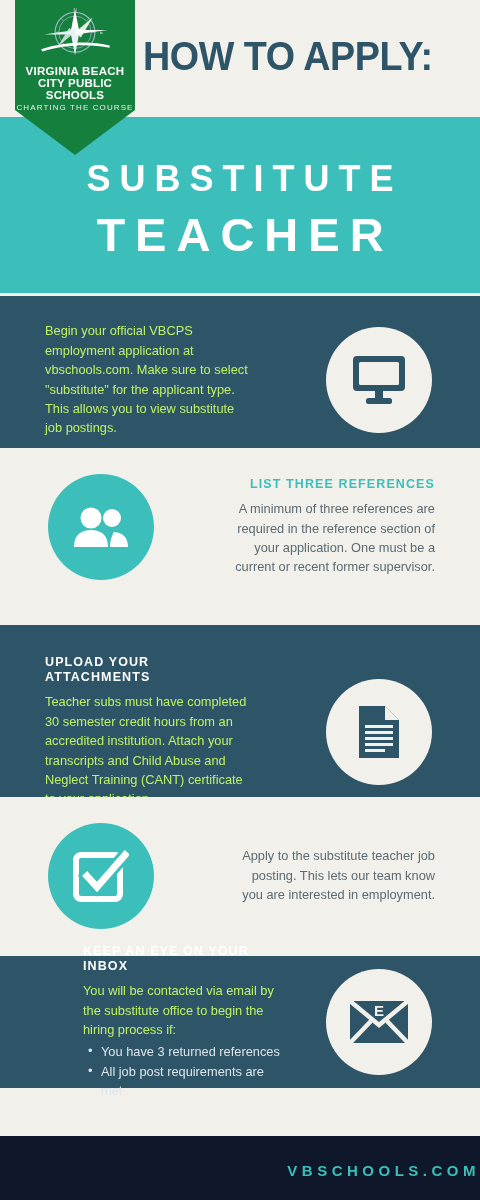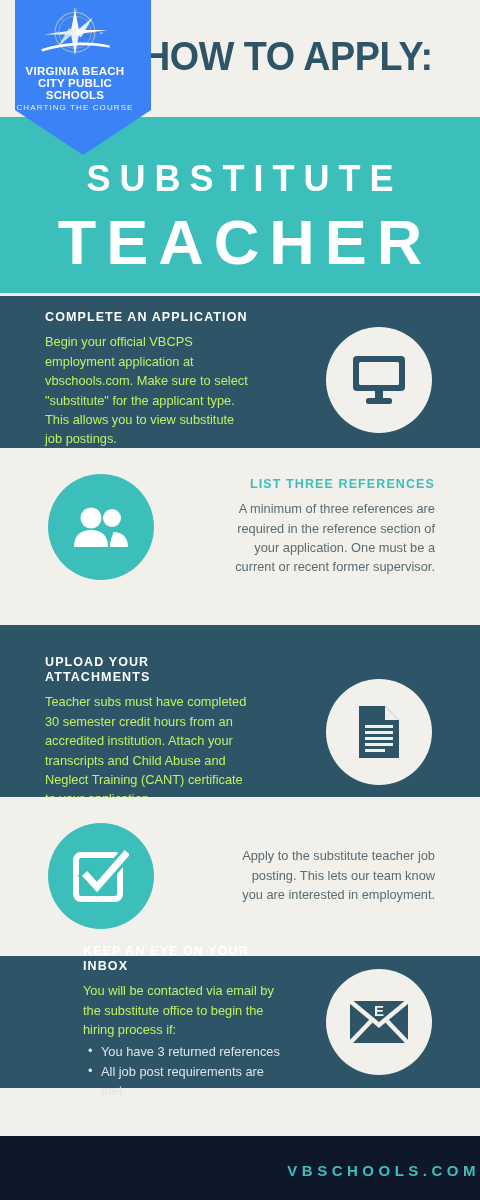--- a/index.html
+++ b/index.html
@@ -29,26 +29,26 @@
   .hero {
     position:absolute; top:117px; left:0; width:480px; height:176px;
     background:#3CBFBA;
   }
   .hero-line1, .hero-line2 {
     position:absolute; left:0; width:480px; text-align:center;
     color:#FFFFFF; font-weight:bold; line-height:1;
     font-family:"Liberation Sans", sans-serif;
   }
   .hero-line1 { top:44px; font-size:36px; letter-spacing:9px; text-indent:9px; }
-  .hero-line2 { top:94px; font-size:63px; letter-spacing:10px; text-indent:10px; }
+  .hero-line2 { top:94px; font-size:47px; letter-spacing:10px; text-indent:10px; }
 
   
   .ribbon {
-    position:absolute; left:15px; top:0; width:136px; height:155px;
-    background:#3b82f6;
+    position:absolute; left:15px; top:0; width:120px; height:155px;
+    background:#15803d;
     clip-path:polygon(0 0, 100% 0, 100% 71%, 50% 100%, 0 71%);
     z-index:5;
   }
   .logo-wrap {
     position:absolute; left:0; top:8px; width:120px; height:110px;
     display:flex; flex-direction:column; align-items:center;
   }
   .compass { width:74px; height:56px; display:block; }
   .logo-l1, .logo-l2, .logo-l3 {
     color:#FFFFFF; text-align:center; width:120px; font-weight:bold;
@@ -153,21 +153,20 @@
         <text x="86" y="35" font-size="6" fill="#CFDDE4" text-anchor="middle" font-family="Liberation Sans, sans-serif">E</text>
       </svg>
       <div class="logo-l1">VIRGINIA BEACH</div>
       <div class="logo-l2">CITY PUBLIC SCHOOLS</div>
       <div class="logo-l3">CHARTING THE COURSE</div>
     </div>
   </div>
 
   <div class="section dark sec1">
     <div class="txt-block txt-left">
-      <div class="step-head">COMPLETE AN APPLICATION</div>
       <div class="step-body">Begin your official VBCPS employment application at vbschools.com. Make sure to select "substitute" for the applicant type. This allows you to view substitute job postings.</div>
     </div>
     <div class="icon-circle circle-cream ic-right">
       <svg width="56" height="52" viewBox="0 0 56 52">
         <rect x="2" y="2" width="52" height="35" rx="4" fill="#2E5467"></rect>
         <rect x="8" y="8" width="40" height="23" rx="1.5" fill="#F2F0EA"></rect>
         <rect x="24" y="37" width="8" height="7" fill="#2E5467"></rect>
         <rect x="15" y="44" width="26" height="6" rx="2.5" fill="#2E5467"></rect>
       </svg>
     </div>

